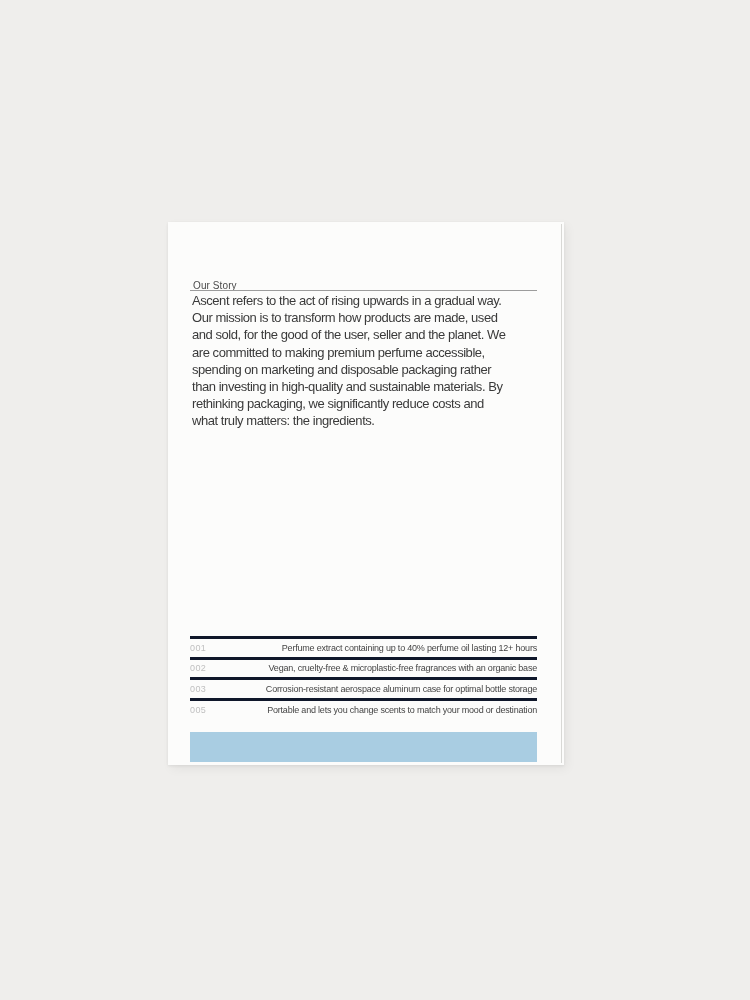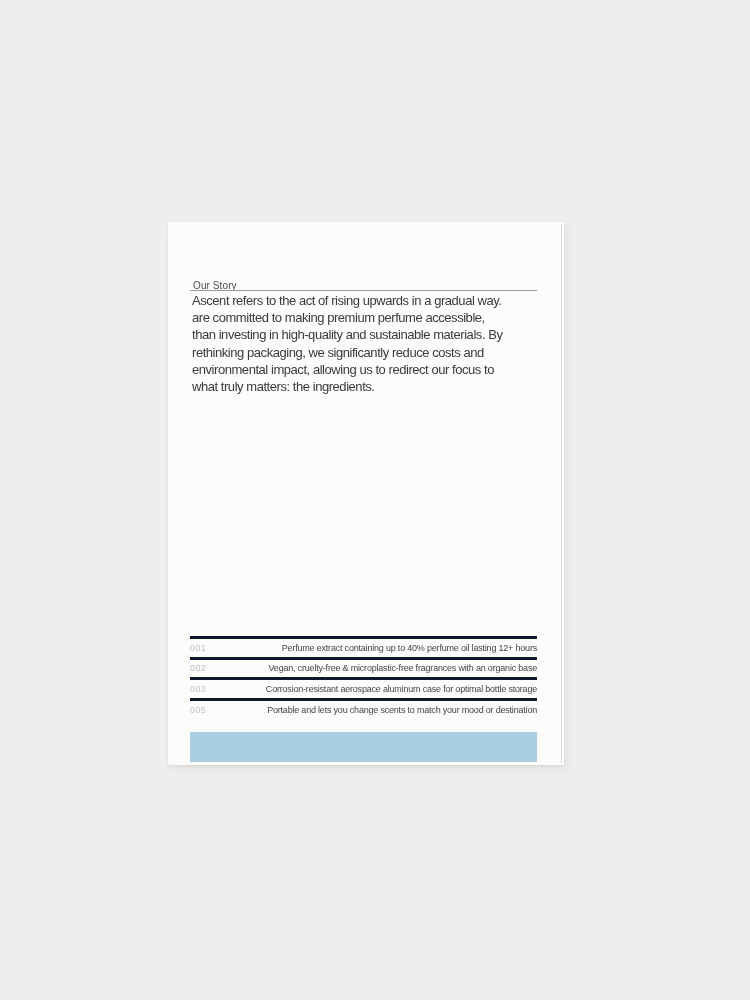--- a/index.html
+++ b/index.html
@@ -100,24 +100,26 @@
 </style>
 </head>
 <body style="background: rgb(239, 238, 236);">
 
 <div class="stage">
   <div class="card" style="background: rgb(252, 252, 251);">
     <div class="section-label">Our Story</div>
     <div class="rule"></div>
     <div class="story">
         <div class="story-line">Ascent refers to the act of rising upwards in a gradual way.</div>
+        <div class="story-line">Our mission is to transform how products are made, used</div>
+        <div class="story-line">and sold, for the good of the user, seller and the planet. We</div>
         <div class="story-line">are committed to making premium perfume accessible,</div>
+        <div class="story-line">spending on marketing and disposable packaging rather</div>
         <div class="story-line">than investing in high-quality and sustainable materials. By</div>
         <div class="story-line">rethinking packaging, we significantly reduce costs and</div>
-        <div class="story-line">environmental impact, allowing us to redirect our focus to</div>
         <div class="story-line">what truly matters: the ingredients.</div>
       </div>
     <div class="features">
         <div class="feature-row">
           <span class="feature-index">001</span>
           <span class="feature-text">Perfume extract containing up to 40% perfume oil lasting 12+ hours</span>
         </div>
         <div class="feature-row">
           <span class="feature-index">002</span>
           <span class="feature-text">Vegan, cruelty-free &amp; microplastic-free fragrances with an organic base</span>

